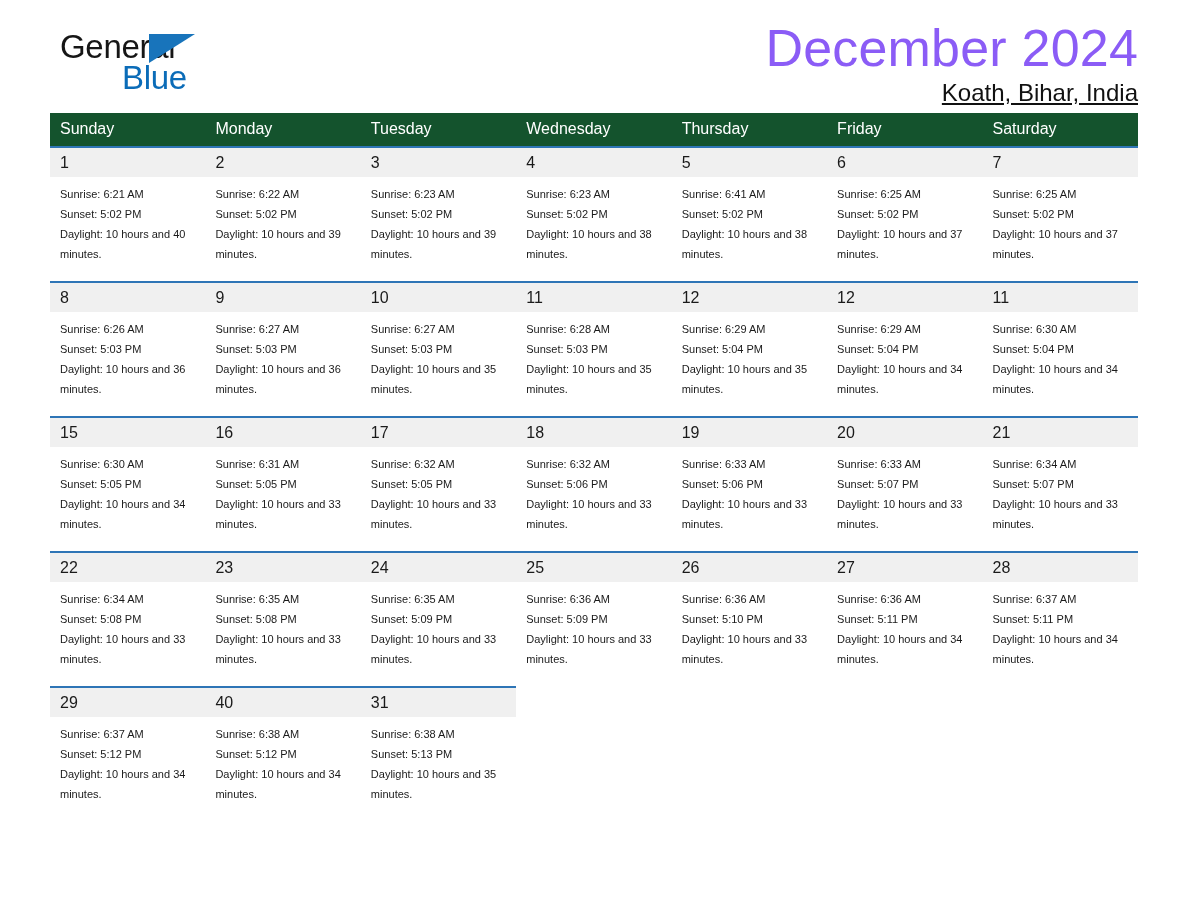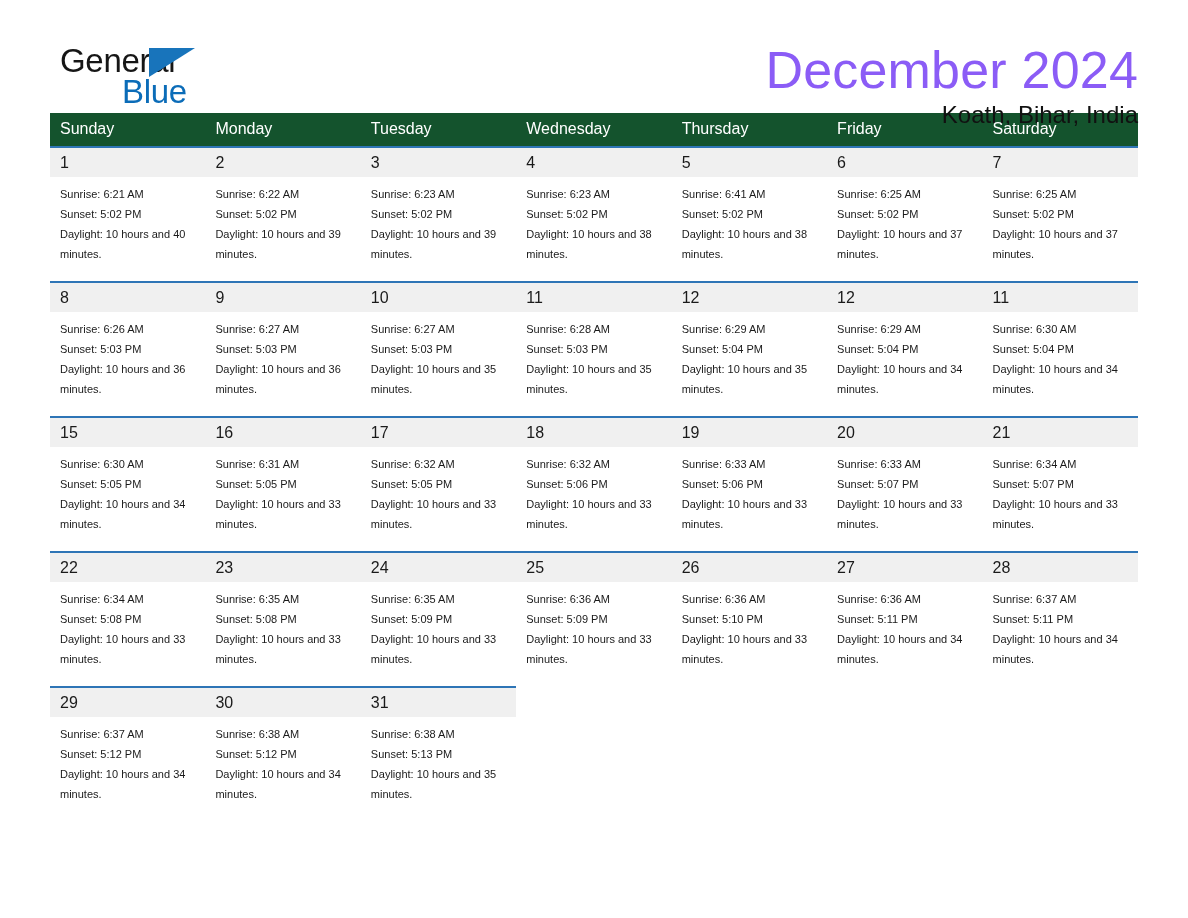--- a/index.html
+++ b/index.html
@@ -18,21 +18,21 @@
     position: relative;
     width: 1188px;
     height: 918px;
     box-sizing: border-box;
     padding: 0 50px;
   }
 
   
   .topbar {
     display: flex;
-    align-items: flex-start;
+    align-items: flex-end;
     justify-content: space-between;
     padding-top: 44px;
     height: 110px;
     box-sizing: border-box;
   }
   .brand {
     position: relative;
     width: 190px;
     height: 80px;
     padding-left: 10px;
@@ -78,20 +78,21 @@
     letter-spacing: 0.2px;
     white-space: nowrap;
   }
   .cal-location {
     font-size: 24px;
     line-height: 34px;
     font-weight: 400;
     color: #111111;
     margin-top: 4px;
     white-space: nowrap;
+    text-decoration: underline;
   }
 
   
   .calendar {
     width: 1088px;
     border-collapse: collapse;
     table-layout: fixed;
     margin-top: 3px;
   }
   .calendar col { width: 155.43px; }
@@ -415,21 +416,21 @@
         <tr class="week-row">
           <td>
             <div class="daynum">29</div>
             <div class="cellinfo">
               <div>Sunrise: 6:37 AM</div>
               <div>Sunset: 5:12 PM</div>
               <div class="daylight">Daylight: 10 hours and 34 minutes.</div>
             </div>
           </td>
           <td>
-            <div class="daynum">30</div>
+            <div class="daynum">40</div>
             <div class="cellinfo">
               <div>Sunrise: 6:38 AM</div>
               <div>Sunset: 5:12 PM</div>
               <div class="daylight">Daylight: 10 hours and 34 minutes.</div>
             </div>
           </td>
           <td>
             <div class="daynum">31</div>
             <div class="cellinfo">
               <div>Sunrise: 6:38 AM</div>

